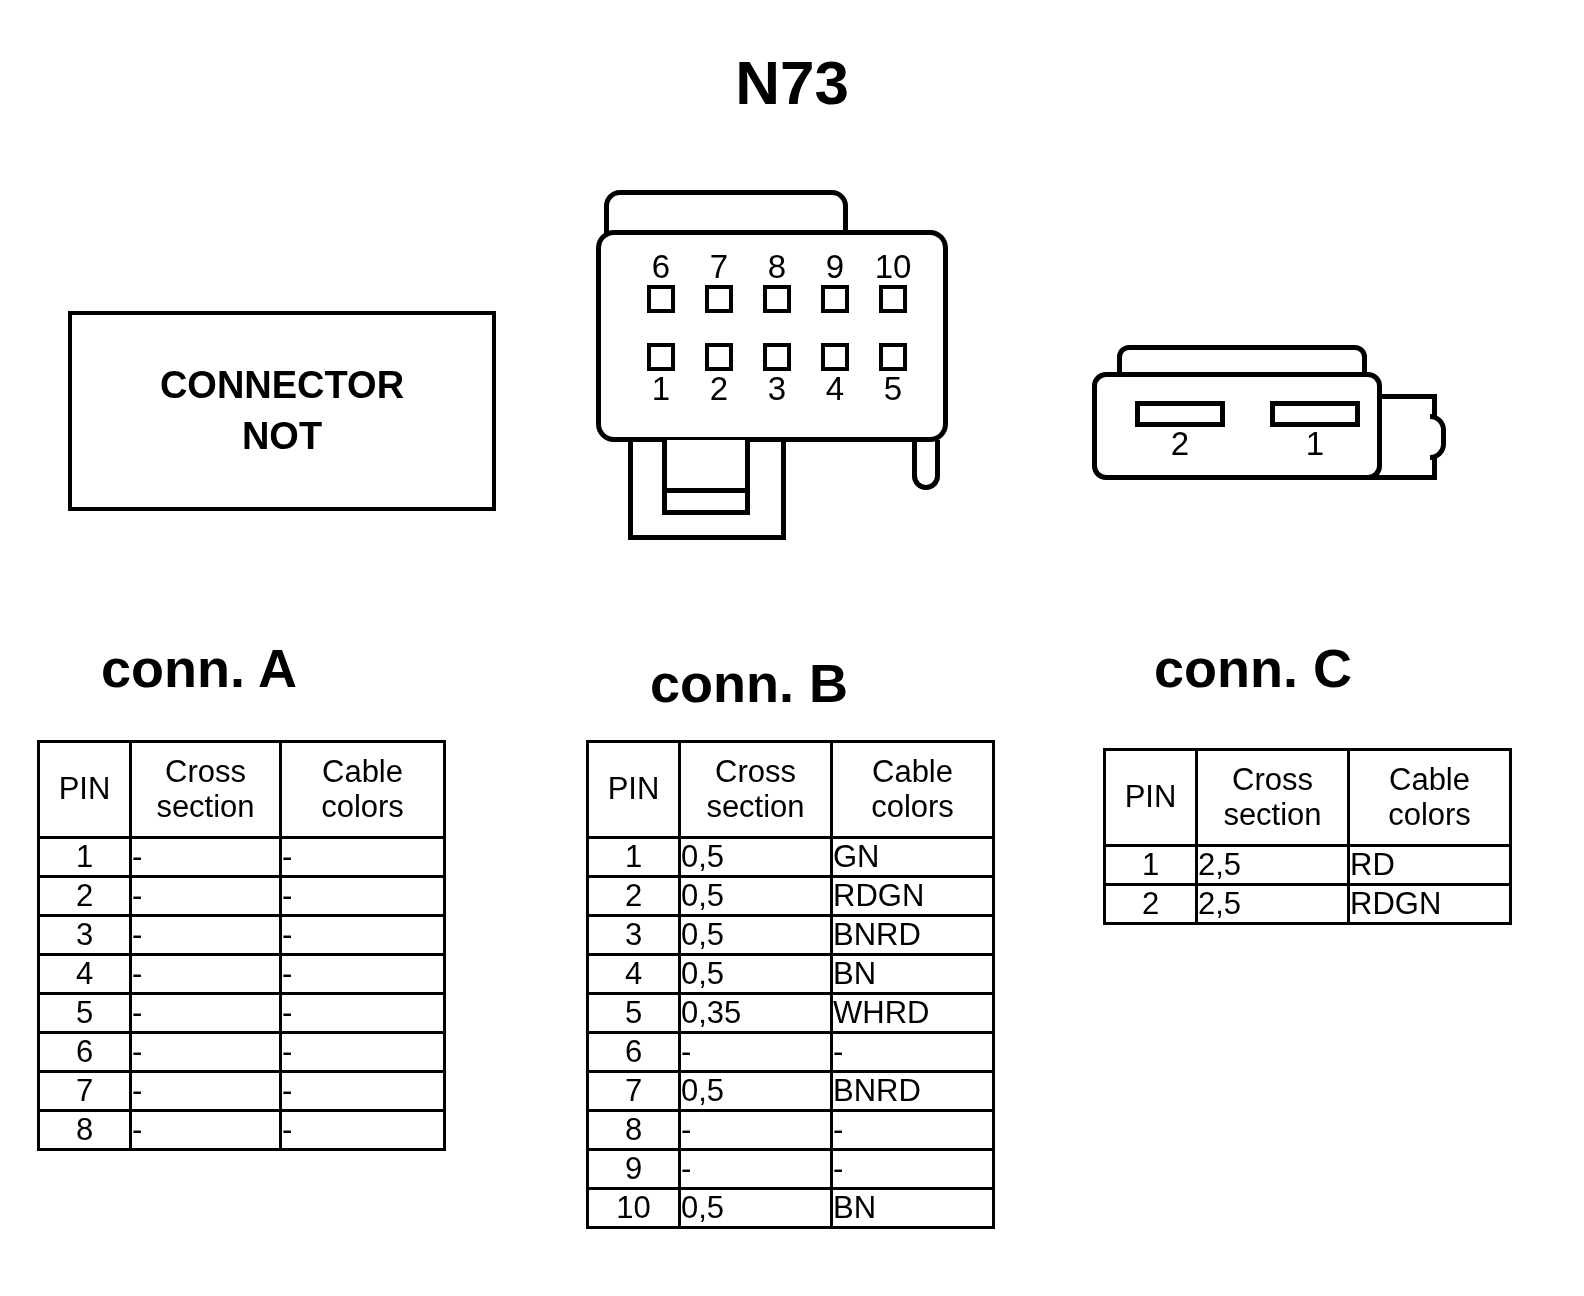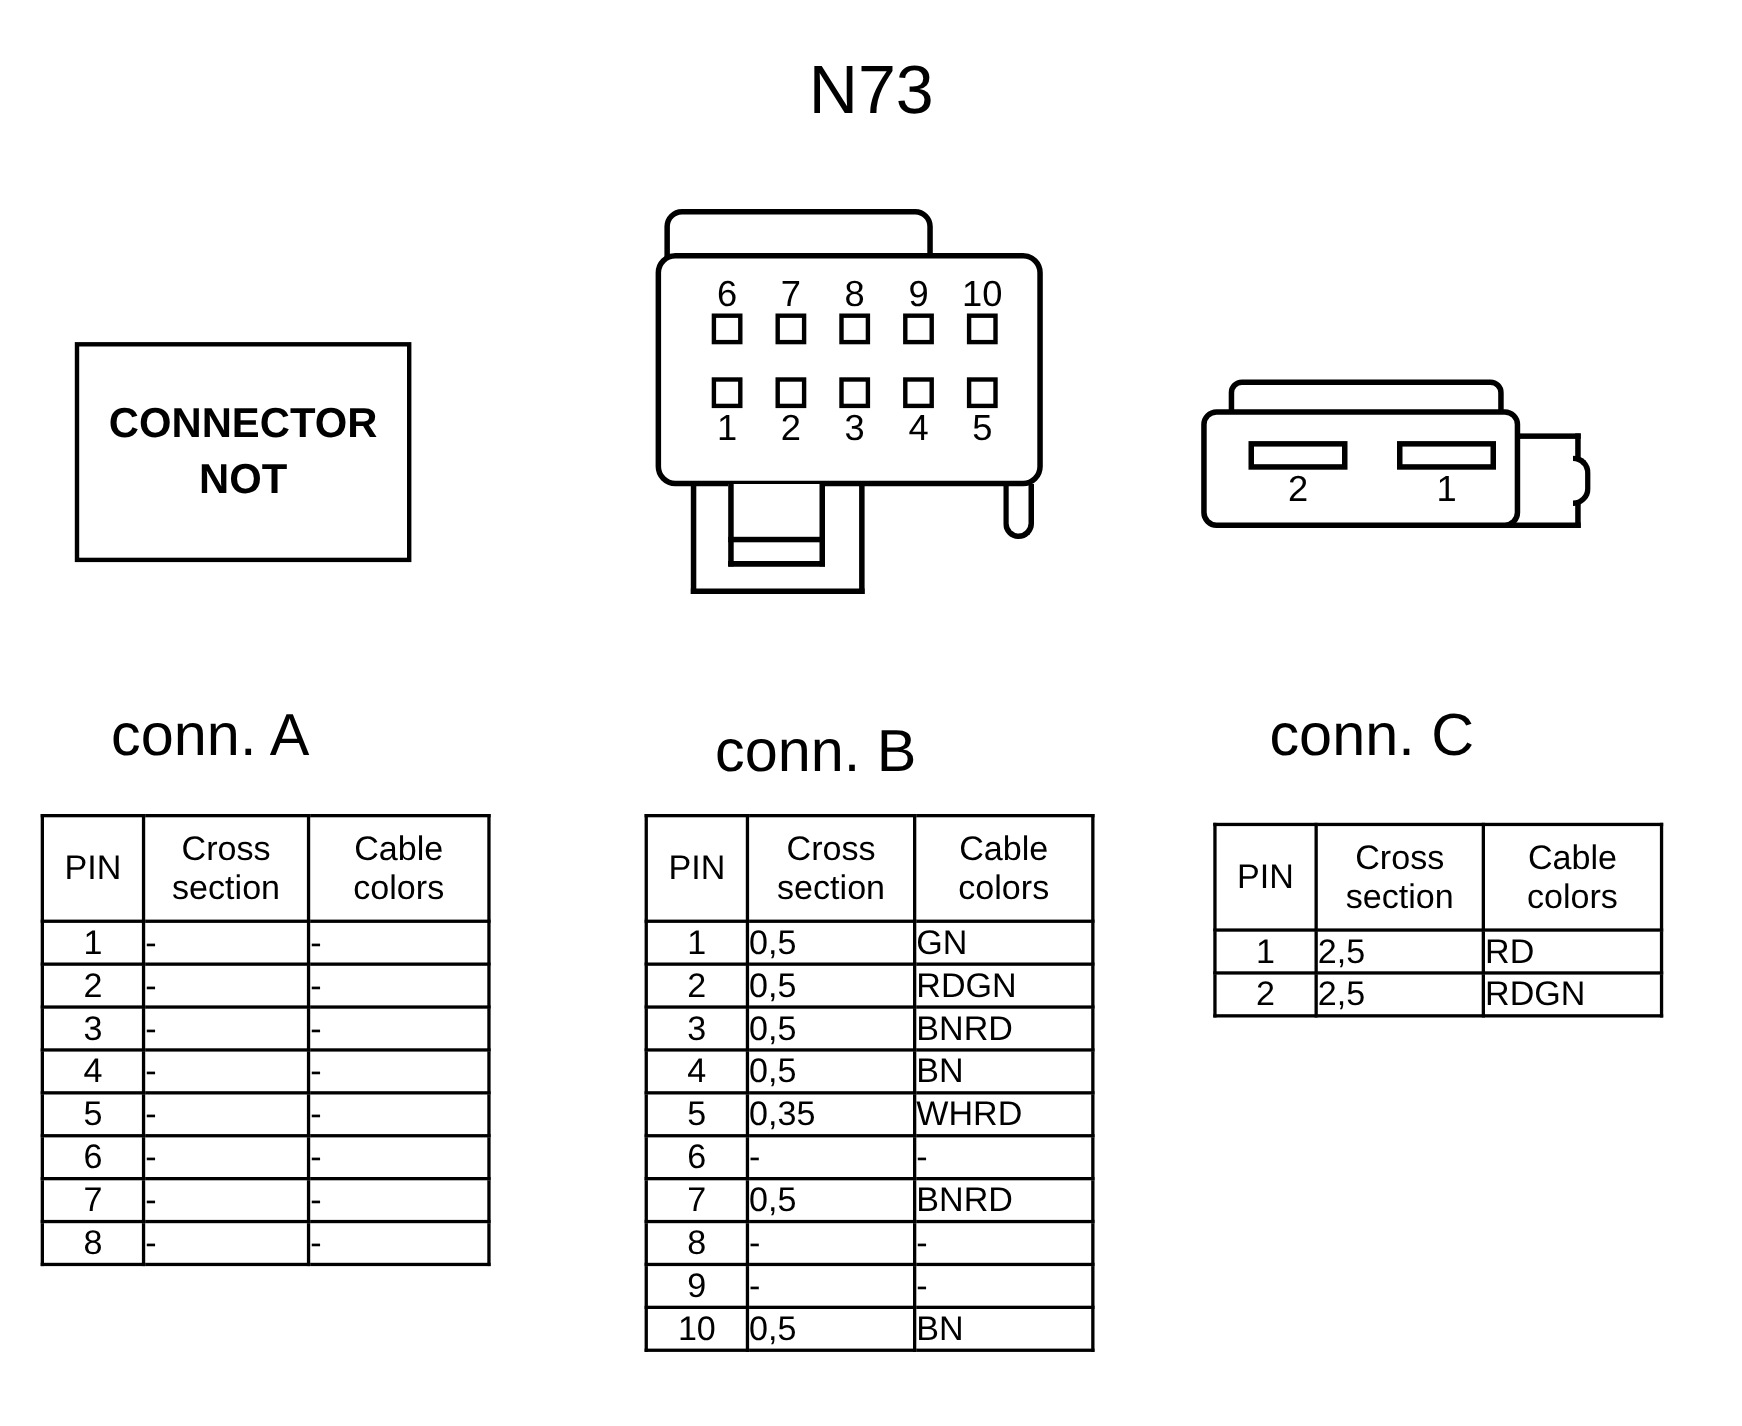--- a/index.html
+++ b/index.html
@@ -17,31 +17,31 @@
   }
 
   
   #title {
     position: absolute;
     left: 0;
     top: 52px;
     width: 1584px;
     text-align: center;
     font-size: 62px;
-    font-weight: normal;
+    font-weight: bold;
     letter-spacing: 0px;
     line-height: 1;
   }
 
   
   #not-available-box {
     position: absolute;
     left: 68px;
     top: 311px;
-    width: 306px;
+    width: 428px;
     height: 200px;
     border: 4px solid #000;
     box-sizing: border-box;
     display: flex;
     flex-direction: column;
     align-items: center;
     justify-content: center;
     font-weight: bold;
     font-size: 38px;
     line-height: 1.33;
@@ -231,21 +231,21 @@
     font-size: 33px;
     line-height: 34px;
   }
   #cc-slot-2 { left: 43px; }
   #cc-slot-1 { left: 178px; }
 
   
   .conn-heading {
     position: absolute;
     font-size: 54px;
-    font-weight: normal;
+    font-weight: bold;
     line-height: 1;
     white-space: nowrap;
   }
   #heading-a { left: 101px; top: 641px; }
   #heading-b { left: 650px; top: 656px; }
   #heading-c { left: 1154px; top: 641px; }
 
   
   .pin-table {
     position: absolute;

